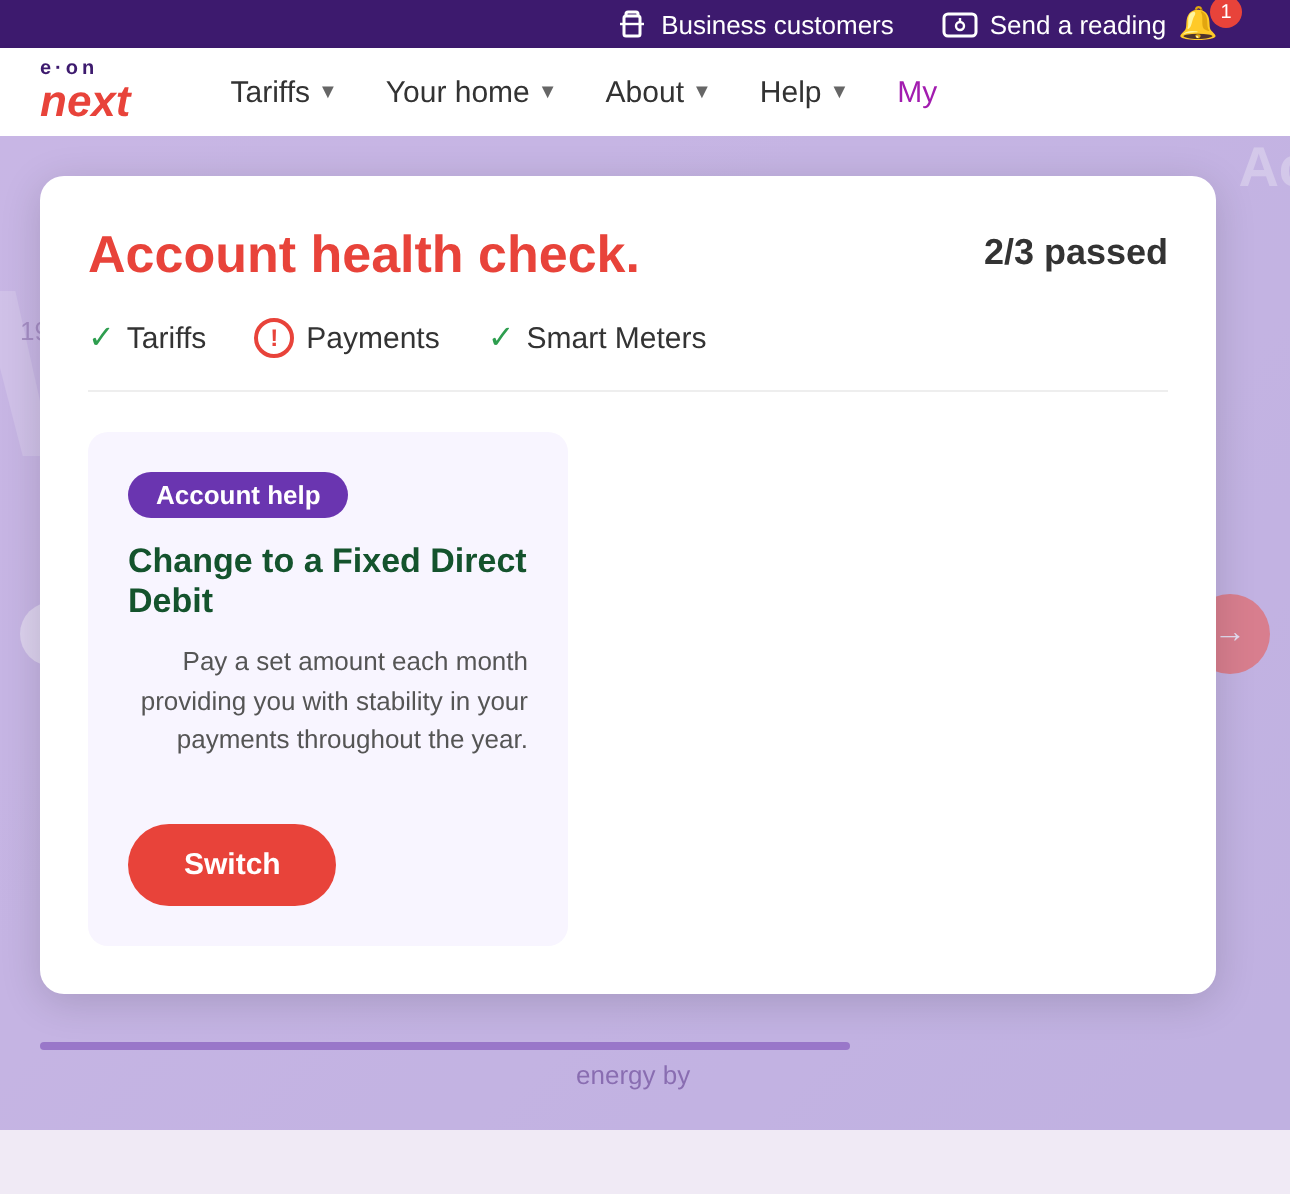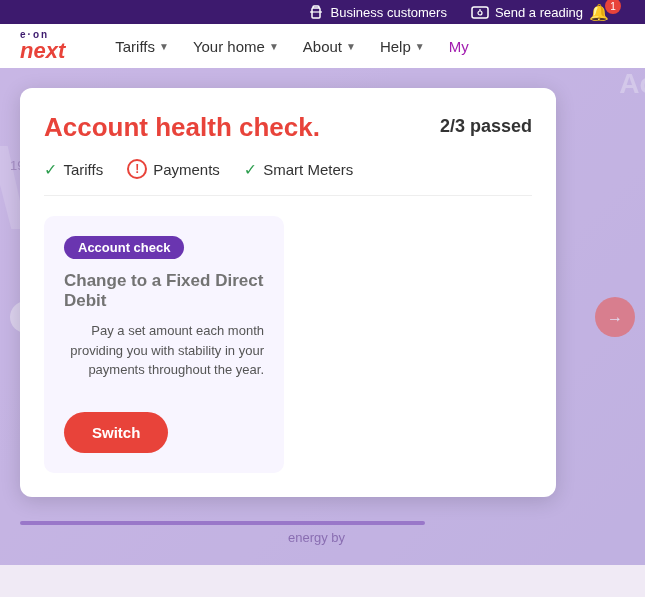--- a/index.html
+++ b/index.html
@@ -217,21 +217,21 @@
       justify-content: flex-start;
       padding: 20px;
       z-index: 10;
     }
 
     
     .modal-card {
       background: white;
       border-radius: 12px;
       padding: 24px;
-      width: 536px;
+      width: 588px;
       max-width: 100%;
       box-shadow: 0 4px 20px rgba(0,0,0,0.15);
     }
     .modal-header {
       display: flex;
       justify-content: space-between;
       align-items: flex-start;
       margin-bottom: 16px;
     }
     .modal-title {
@@ -291,21 +291,21 @@
       border-radius: 20px;
       padding: 4px 14px;
       font-size: 13px;
       font-weight: bold;
       display: inline-block;
       margin-bottom: 12px;
     }
     .inner-card-title {
       font-size: 17px;
       font-weight: bold;
-      color: #737373;
+      color: #14532d;
       margin-bottom: 10px;
     }
     .inner-card-desc {
       font-size: 13px;
       color: #555;
       line-height: 1.5;
       margin-bottom: 32px;
       text-align: right;
     }
     .switch-btn {
@@ -417,20 +417,20 @@
           <span class="check-icon-warn">!</span>
           <span>Payments</span>
         </div>
         <div class="check-item">
           <span class="check-icon-pass">✓</span>
           <span>Smart Meters</span>
         </div>
       </div>
 
       <div class="inner-card">
-        <div class="account-help-badge">Account check</div>
+        <div class="account-help-badge">Account help</div>
         <div class="inner-card-title">Change to a Fixed Direct Debit</div>
         <div class="inner-card-desc">Pay a set amount each month providing you with stability in your payments throughout the year.</div>
         <button class="switch-btn">Switch</button>
       </div>
     </div>
   </div>
 </div>
 
 </body></html>

